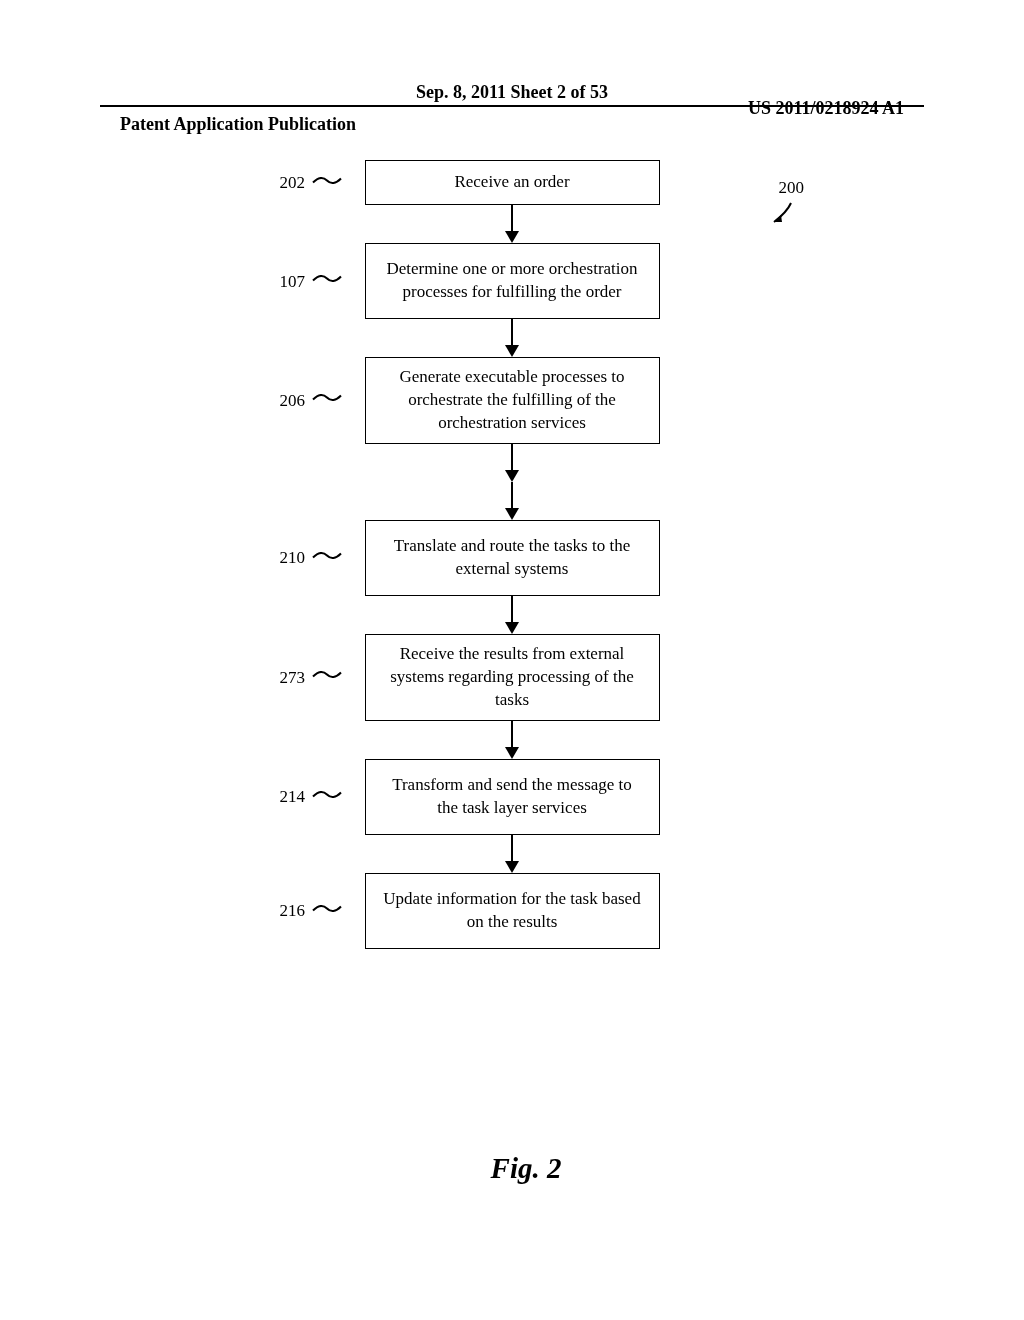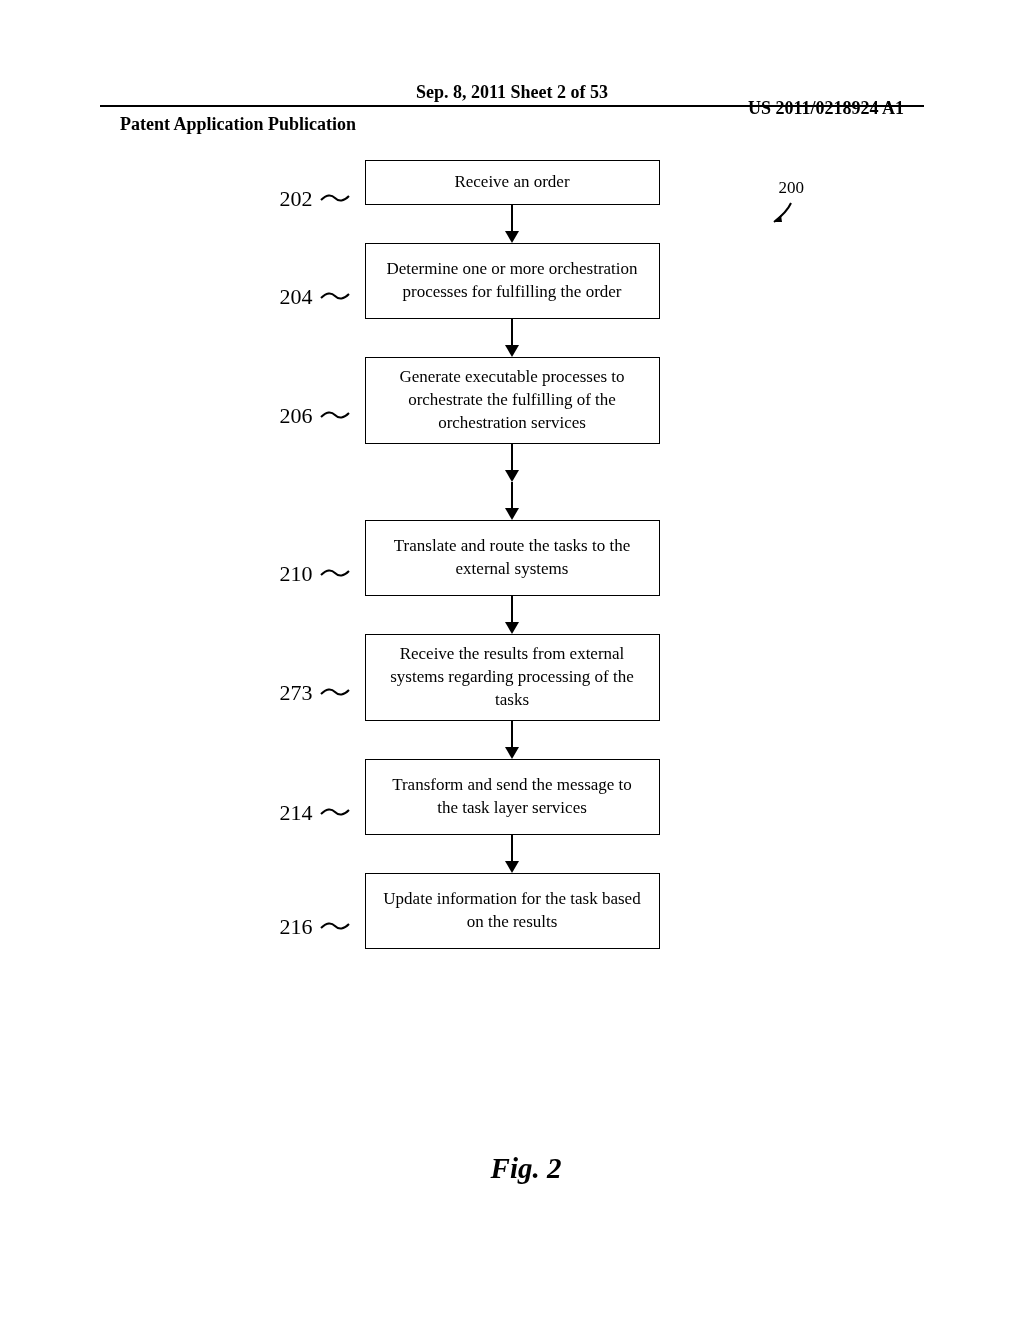--- a/index.html
+++ b/index.html
@@ -60,22 +60,21 @@
       align-items: center;
       position: relative;
     }
     .ref-label {
       position: absolute;
       left: -85px;
       top: 50%;
       transform: translateY(-50%);
       display: flex;
       align-items: center;
-      font-size: 22px;
-      margin-top: 16px;
+      font-size: 17px;
     }
     .ref-curve {
       display: inline-block;
       margin-left: 6px;
     }
     .flow-box {
       border: 1.5px solid black;
       width: 295px;
       padding: 8px 16px;
       text-align: center;
@@ -162,21 +161,21 @@
       <div class="flow-box short">
         <span>Receive an order</span>
       </div>
     </div>
     <div class="arrow">
       <div class="arrow-line"></div>
       <div class="arrow-head"></div>
     </div>
     <div class="flow-row">
       <div class="ref-label">
-        <span>204</span>
+        <span>107</span>
         <span class="ref-curve"><svg width="32" height="16" viewBox="0 0 32 16">
             <path d="M 2 10 Q 10 2 16 8 Q 22 14 30 6" stroke="black" stroke-width="2" fill="none"></path>
           </svg></span>
       </div>
       <div class="flow-box tall">
         <span>Determine one or more orchestration processes for fulfilling the order</span>
       </div>
     </div>
     <div class="arrow">
       <div class="arrow-line"></div>

